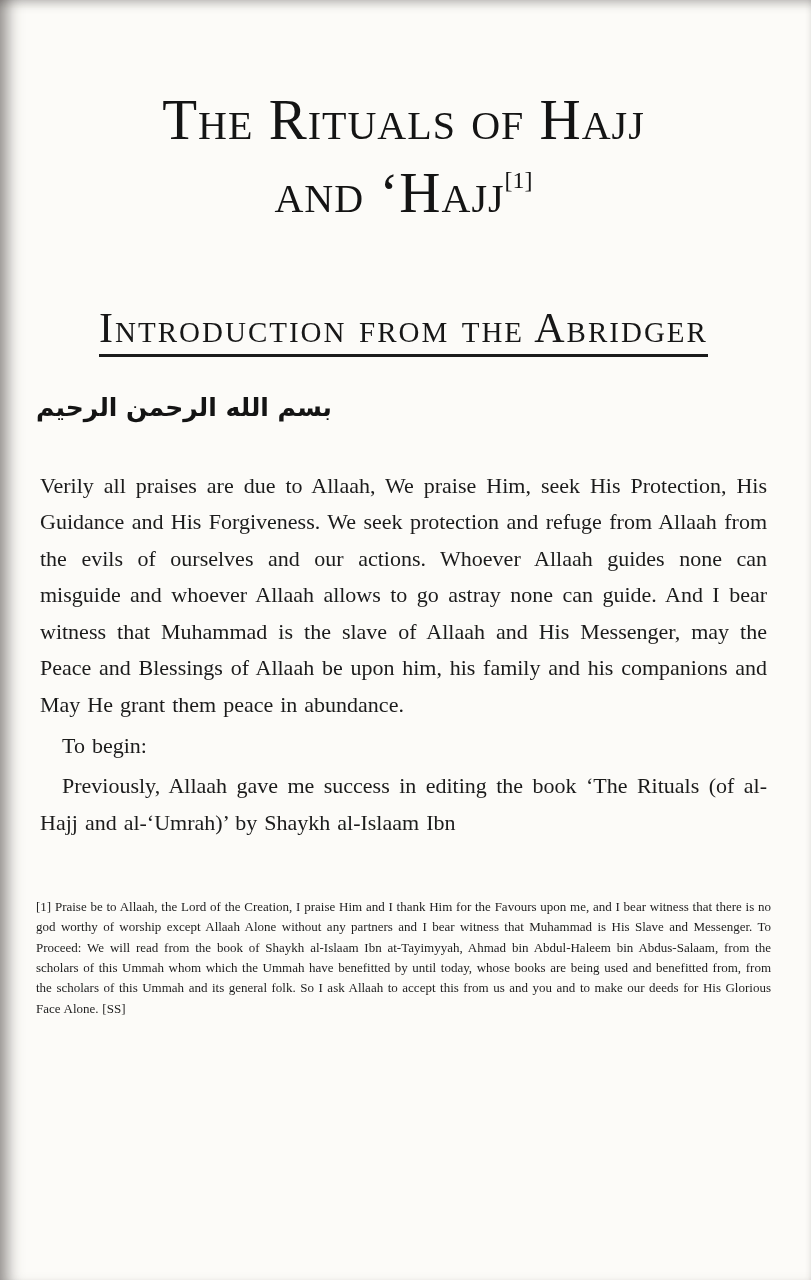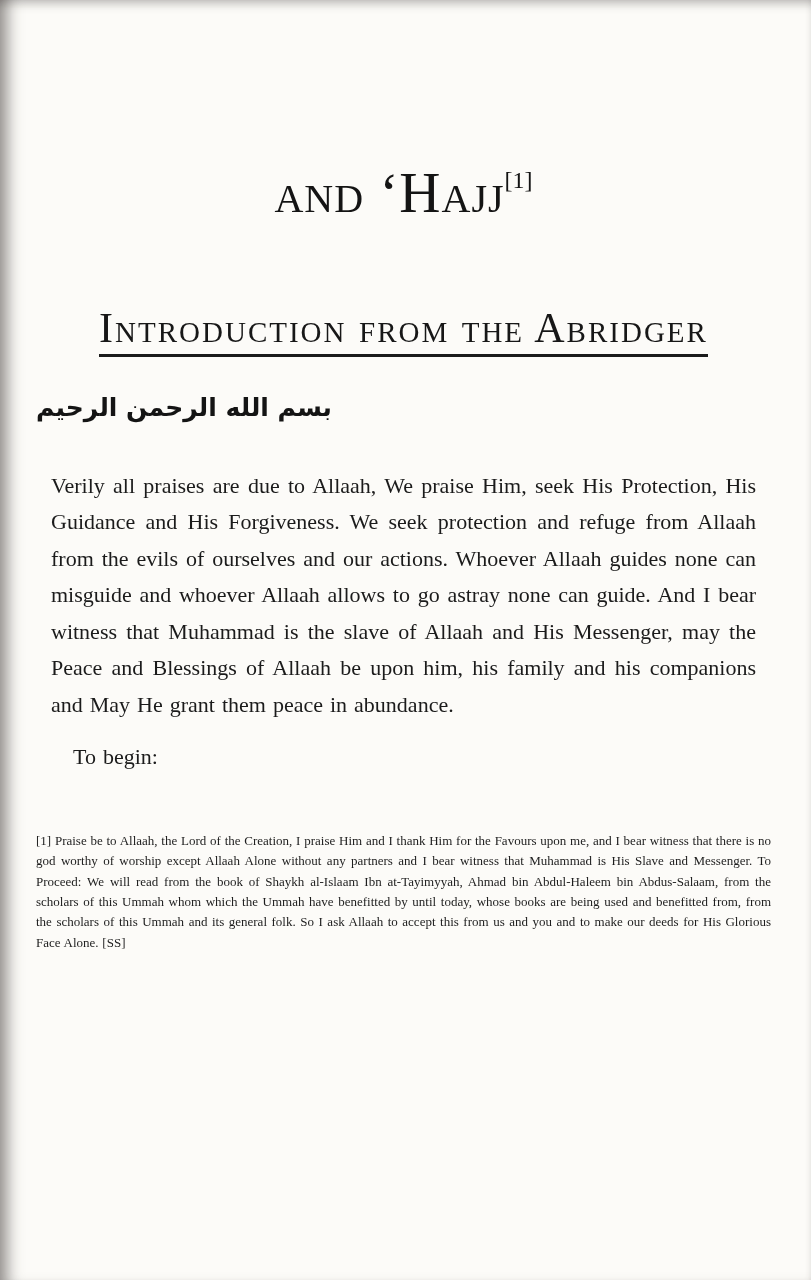--- a/index.html
+++ b/index.html
@@ -61,21 +61,21 @@
     color: #141414;
   }
   .body-text {
     margin-top: 46px;
     font-size: 22px;
     line-height: 1.66;
     text-align: justify;
     word-spacing: 1.5px;
   }
   .body-text p {
-    margin: 15px;
+    margin: 4px;
   }
   .body-text p.indent {
     text-indent: 22px;
   }
   .footnote {
     margin-top: 56px;
     font-size: 13px;
     line-height: 1.565;
     text-align: justify;
     word-spacing: 0.5px;
@@ -89,29 +89,30 @@
     text-align: center;
     font-size: 20px;
     color: #222222;
   }
 </style>
 </head>
 <body>
 
 <div class="page">
 
-  <h1 class="title"><br><span>and ‘Hajj</span><sup>[1]</sup></h1>
+  <h1 class="title"><span>The Rituals of Hajj</span><br><span>and ‘Hajj</span><sup>[1]</sup></h1>
 
   <h2 class="section-heading">
     <span class="underline">Introduction from the Abridger</span>
   </h2>
 
   <div class="bismillah">بسم الله الرحمن الرحيم</div>
 
   <div class="body-text">
     <p>Verily all praises are due to Allaah, We praise Him, seek His Protection, His Guidance and His Forgiveness. We seek protection and refuge from Allaah from the evils of ourselves and our actions. Whoever Allaah guides none can misguide and whoever Allaah allows to go astray none can guide. And I bear witness that Muhammad is the slave of Allaah and His Messenger, may the Peace and Blessings of Allaah be upon him, his family and his companions and May He grant them peace in abundance.</p>
     <p class="indent">To begin:</p>
+    <p class="indent">Previously, Allaah gave me success in editing the book ‘The Rituals (of al-Hajj and al-‘Umrah)’ by Shaykh al-Islaam Ibn</p>
   </div>
 
   <div class="footnote">[1] Praise be to Allaah, the Lord of the Creation, I praise Him and I thank Him for the Favours upon me, and I bear witness that there is no god worthy of worship except Allaah Alone without any partners and I bear witness that Muhammad is His Slave and Messenger. To Proceed: We will read from the book of Shaykh al-Islaam Ibn at-Tayimyyah, Ahmad bin Abdul-Haleem bin Abdus-Salaam, from the scholars of this Ummah whom which the Ummah have benefitted by until today, whose books are being used and benefitted from, from the scholars of this Ummah and its general folk. So I ask Allaah to accept this from us and you and to make our deeds for His Glorious Face Alone. [SS]</div>
 
 
 </div>
 
 </body></html>

